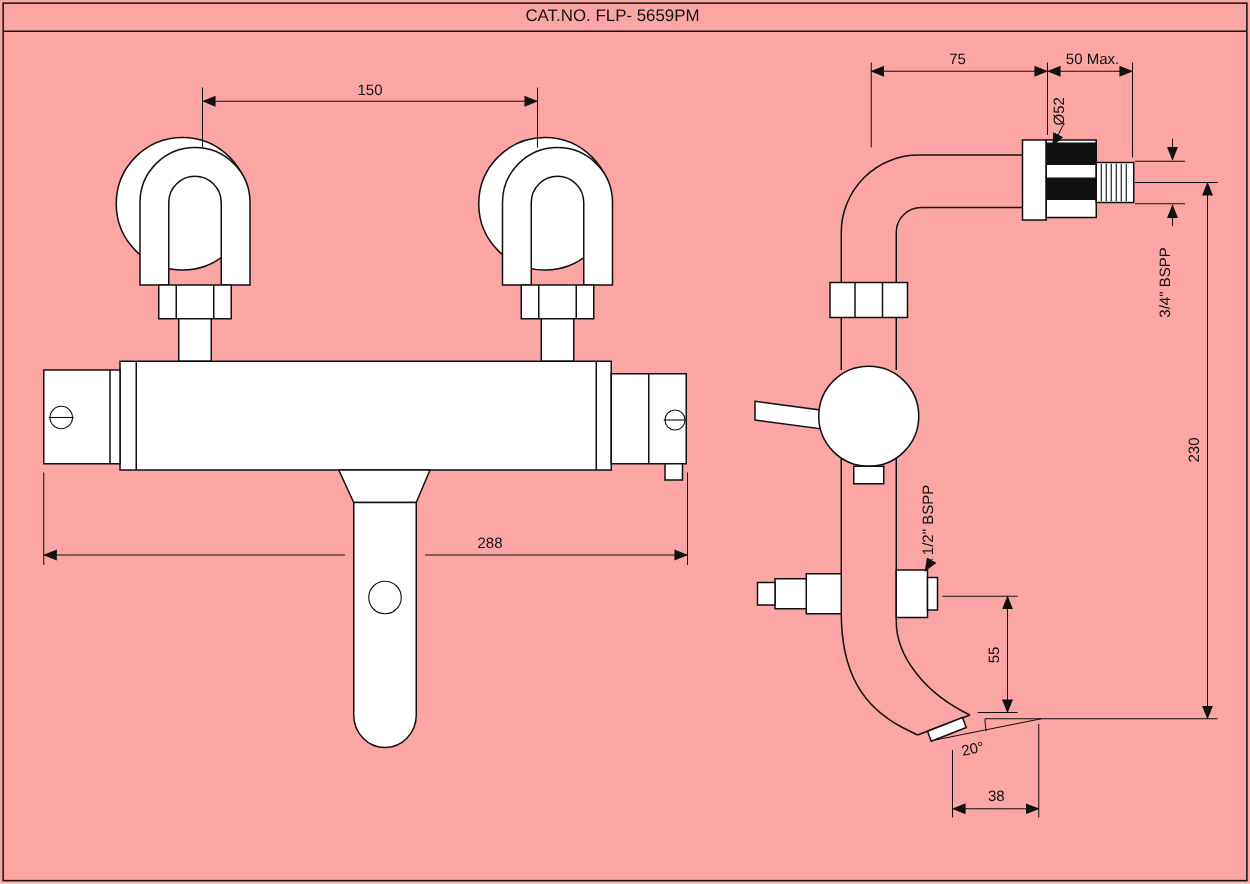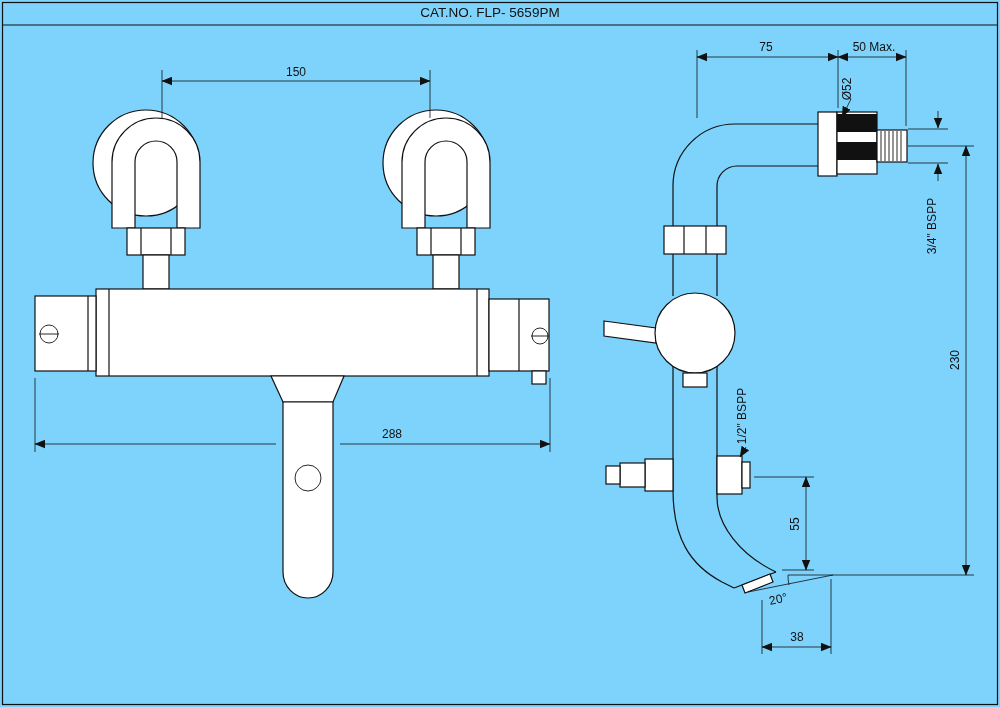--- a/index.html
+++ b/index.html
@@ -1,16 +1,16 @@
 <!DOCTYPE html>
 <html><head>
 <meta charset="utf-8">
 <style>
   html,body { margin:0; padding:0; background:#ffffff; }
-  .page { width:1000px; height:707px; position:relative; background:#7dd3fc; }
+  .page { width:1000px; height:707px; position:relative; background:#fca5a5; }
   svg { display:block; }
   text { font-family:"Liberation Sans", sans-serif; font-size:12px; fill:#111; }
   .title-text { font-size:13.5px; }
   .ol  { fill:#ffffff; stroke:#111; stroke-width:1.2; }
   .ln  { fill:none; stroke:#111; stroke-width:1.2; }
   .thin{ fill:none; stroke:#111; stroke-width:0.9; }
   .dim { fill:none; stroke:#111; stroke-width:0.8; }
   .blk { fill:#111; stroke:none; }
   .ctr { text-anchor:middle; }
 </style>

